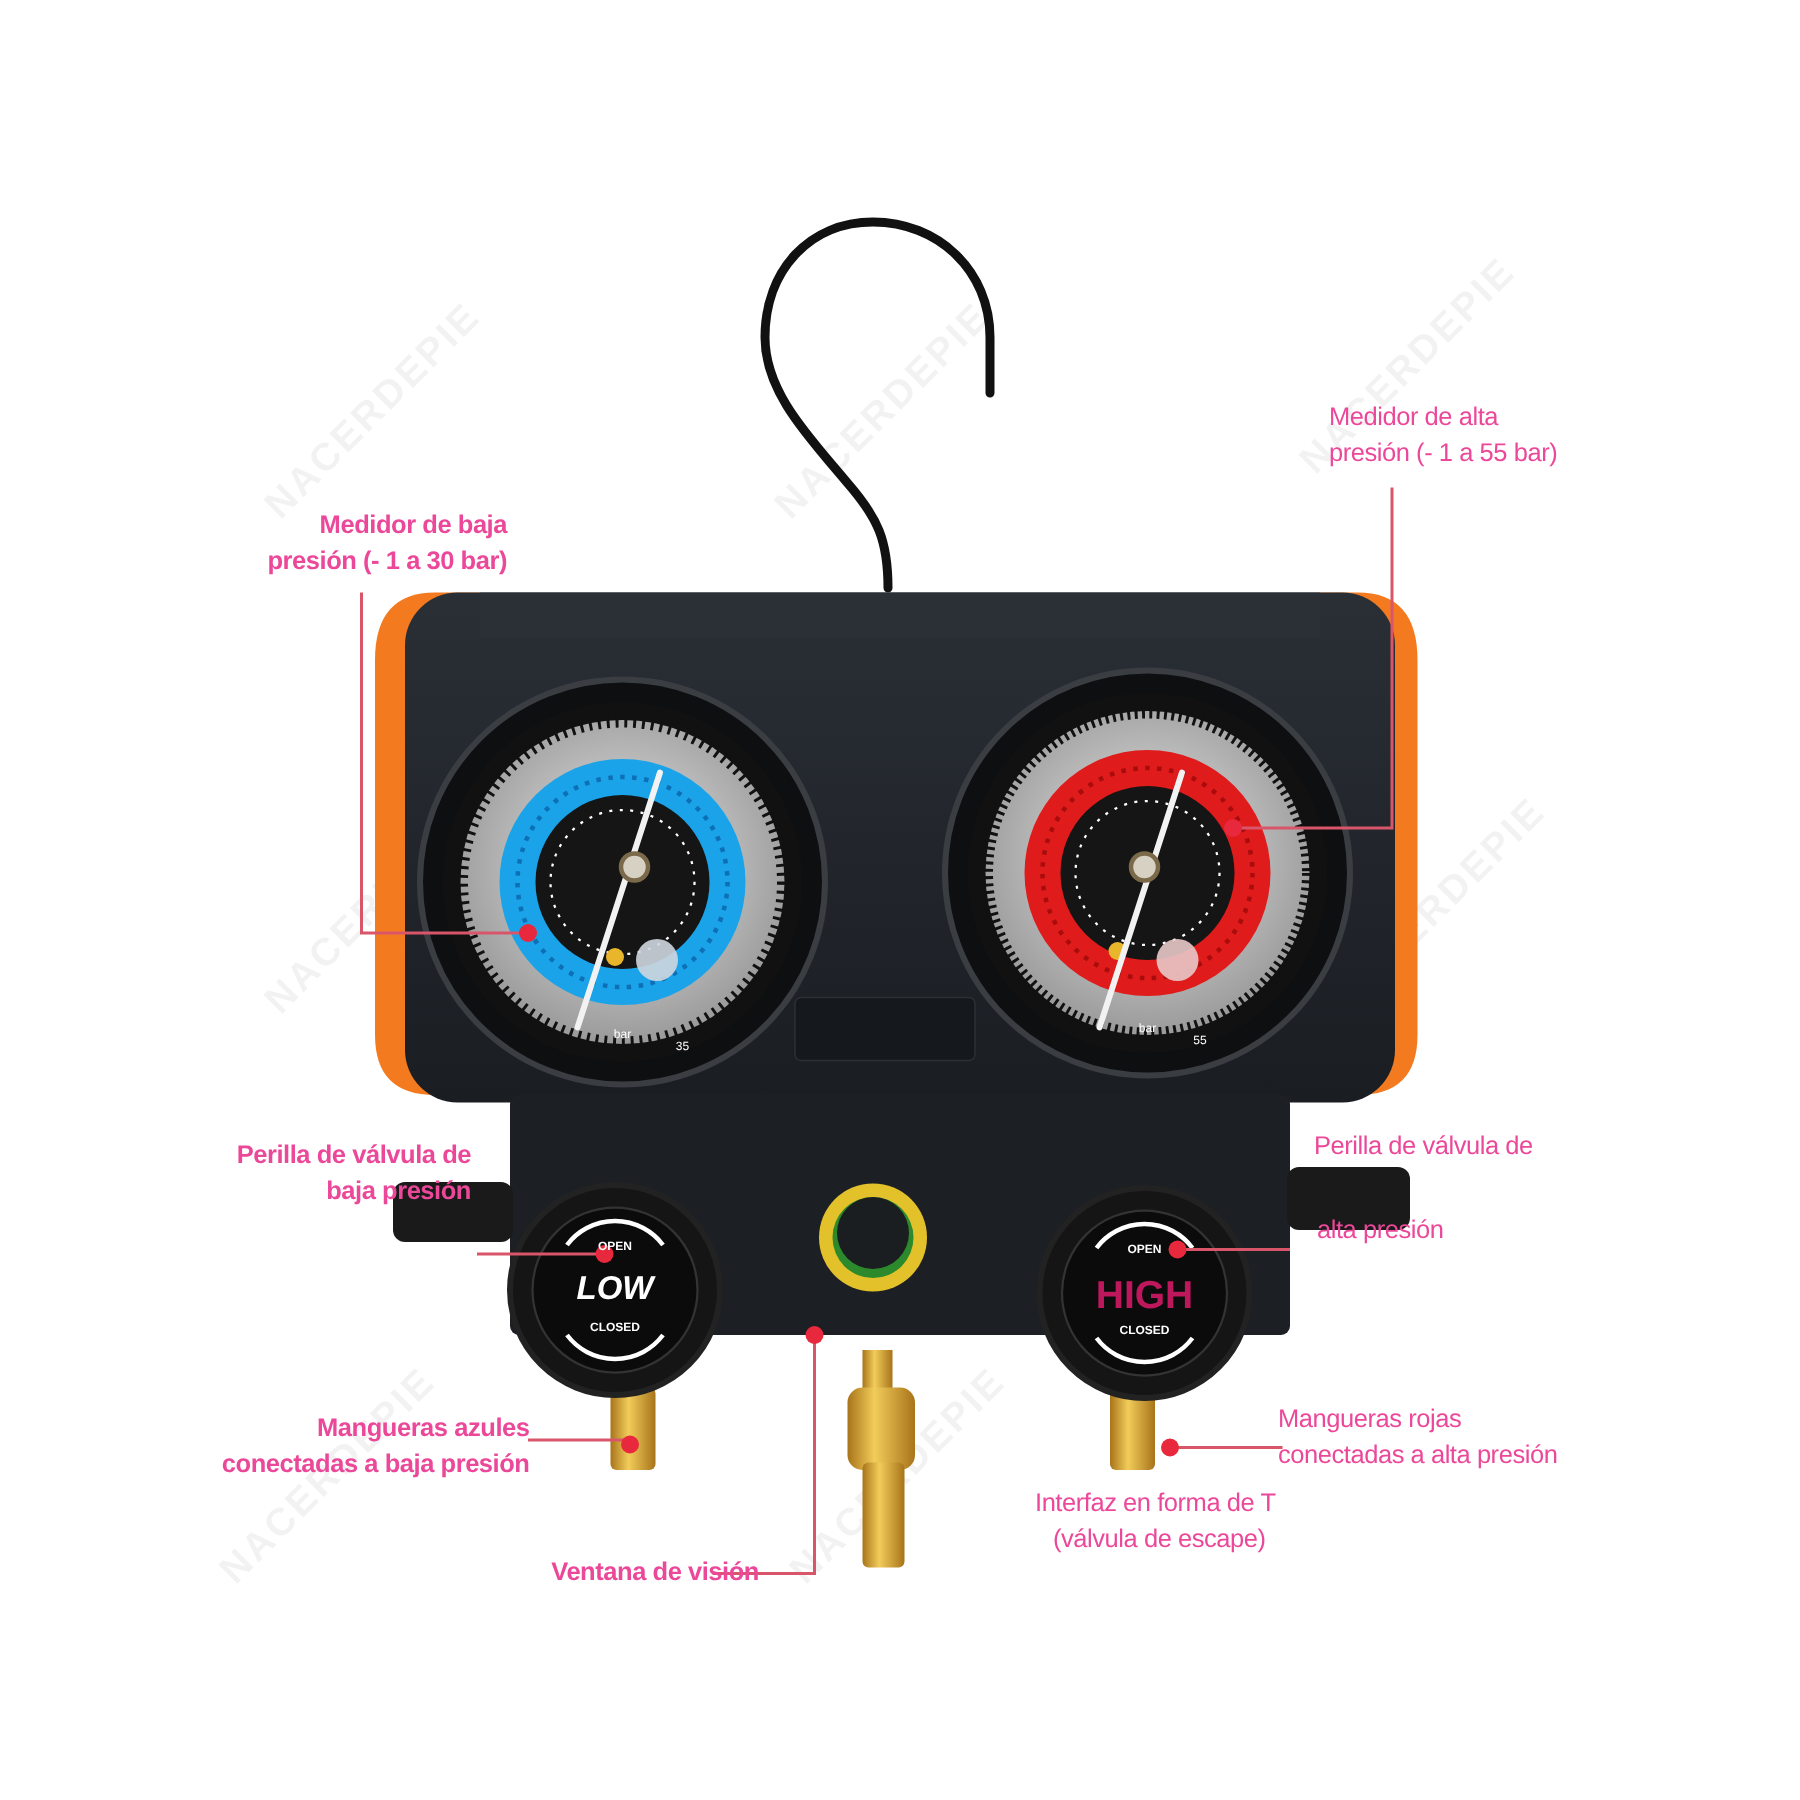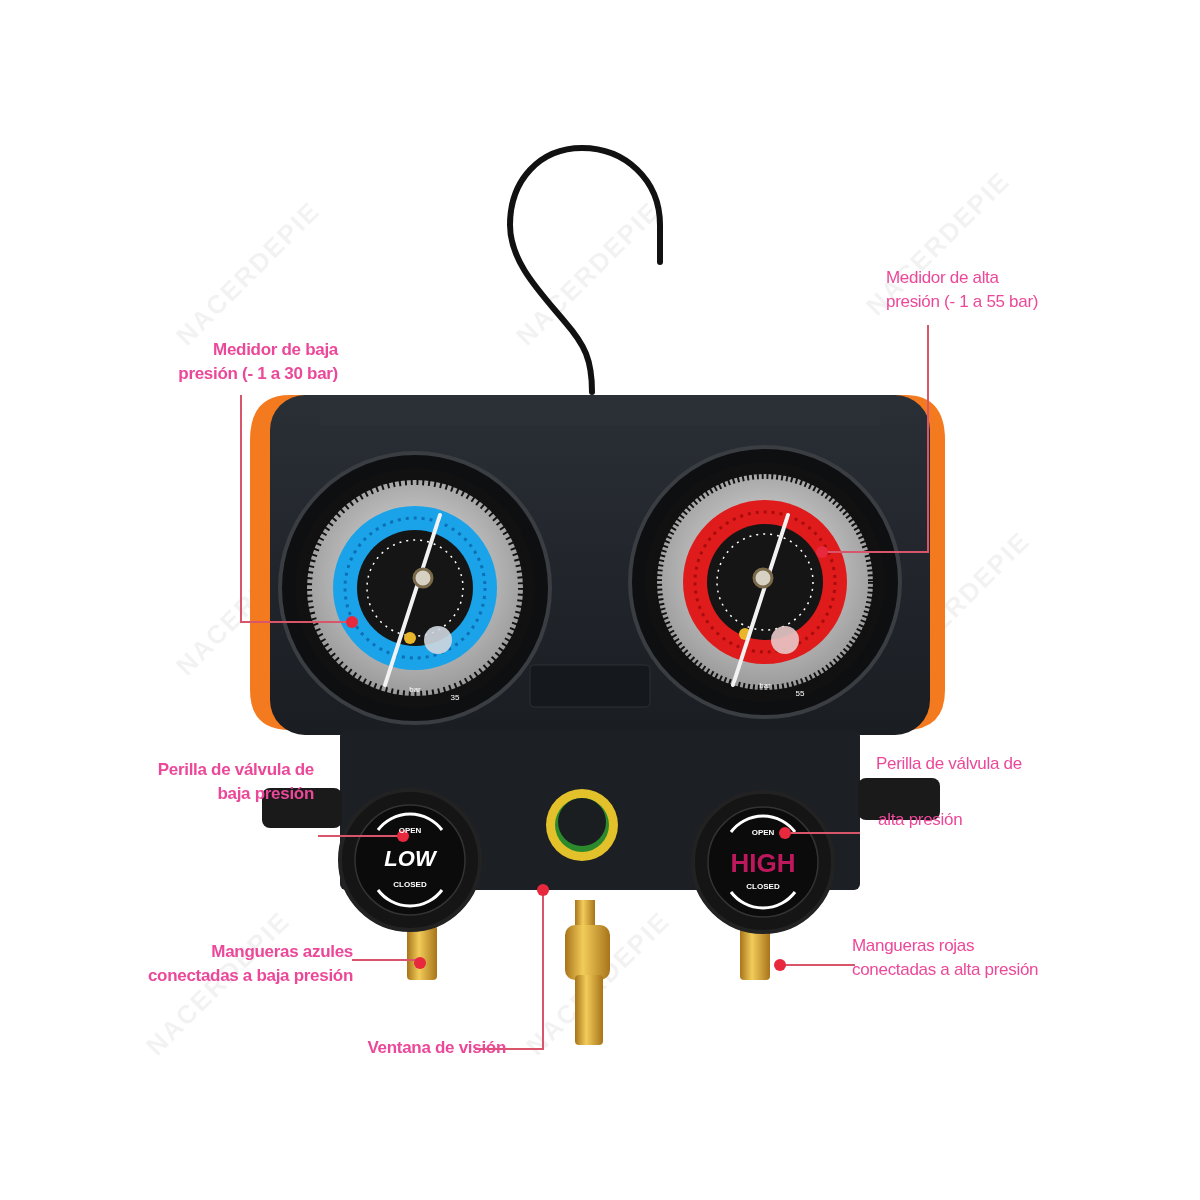--- a/index.html
+++ b/index.html
@@ -173,18 +173,22 @@
   <div class="label right" style="right:847px;top:940px;">
     <div>Mangueras azules</div>
     <div>conectadas a baja presión</div>
   </div>
 
   <div class="label left" style="left:852px;top:934px;">
     <div>Mangueras rojas</div>
     <div>conectadas a alta presión</div>
   </div>
 
+  <div class="label left" style="left:690px;top:990px;">
+    <div>Interfaz en forma de T</div>
+    <div style="padding-left:12px;">(válvula de escape)</div>
+  </div>
 
   <div class="label right" style="right:694px;top:1036px;">
     <div>Ventana de visión</div>
   </div>
 
 </div>
 
 </body></html>

